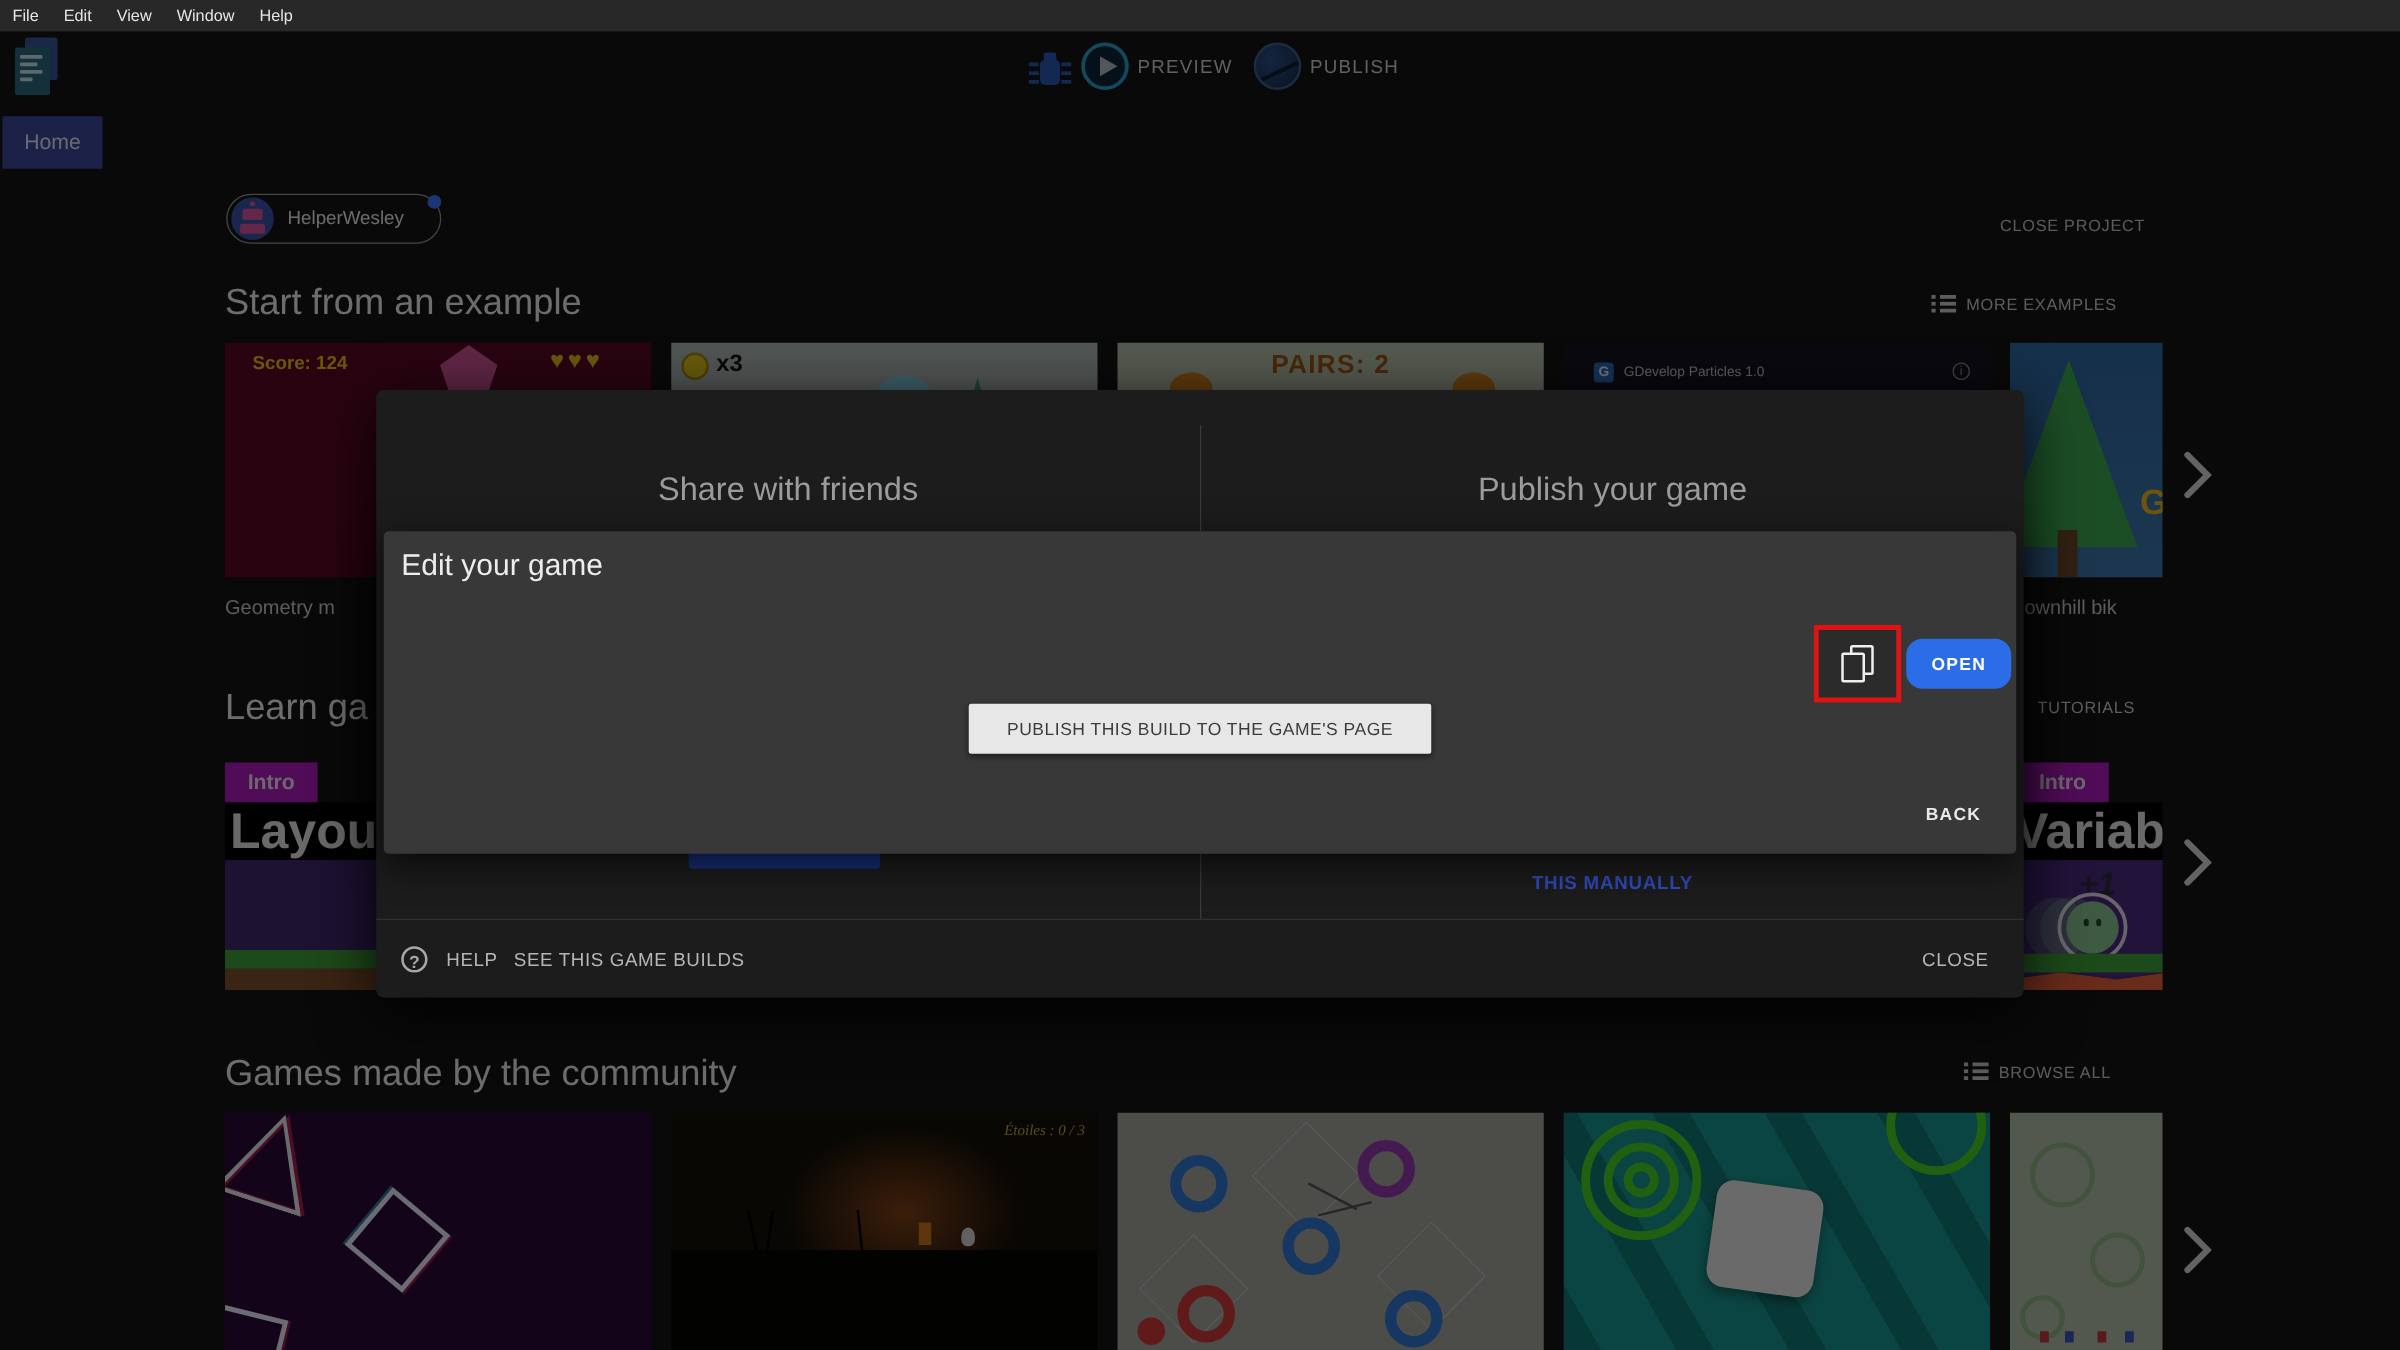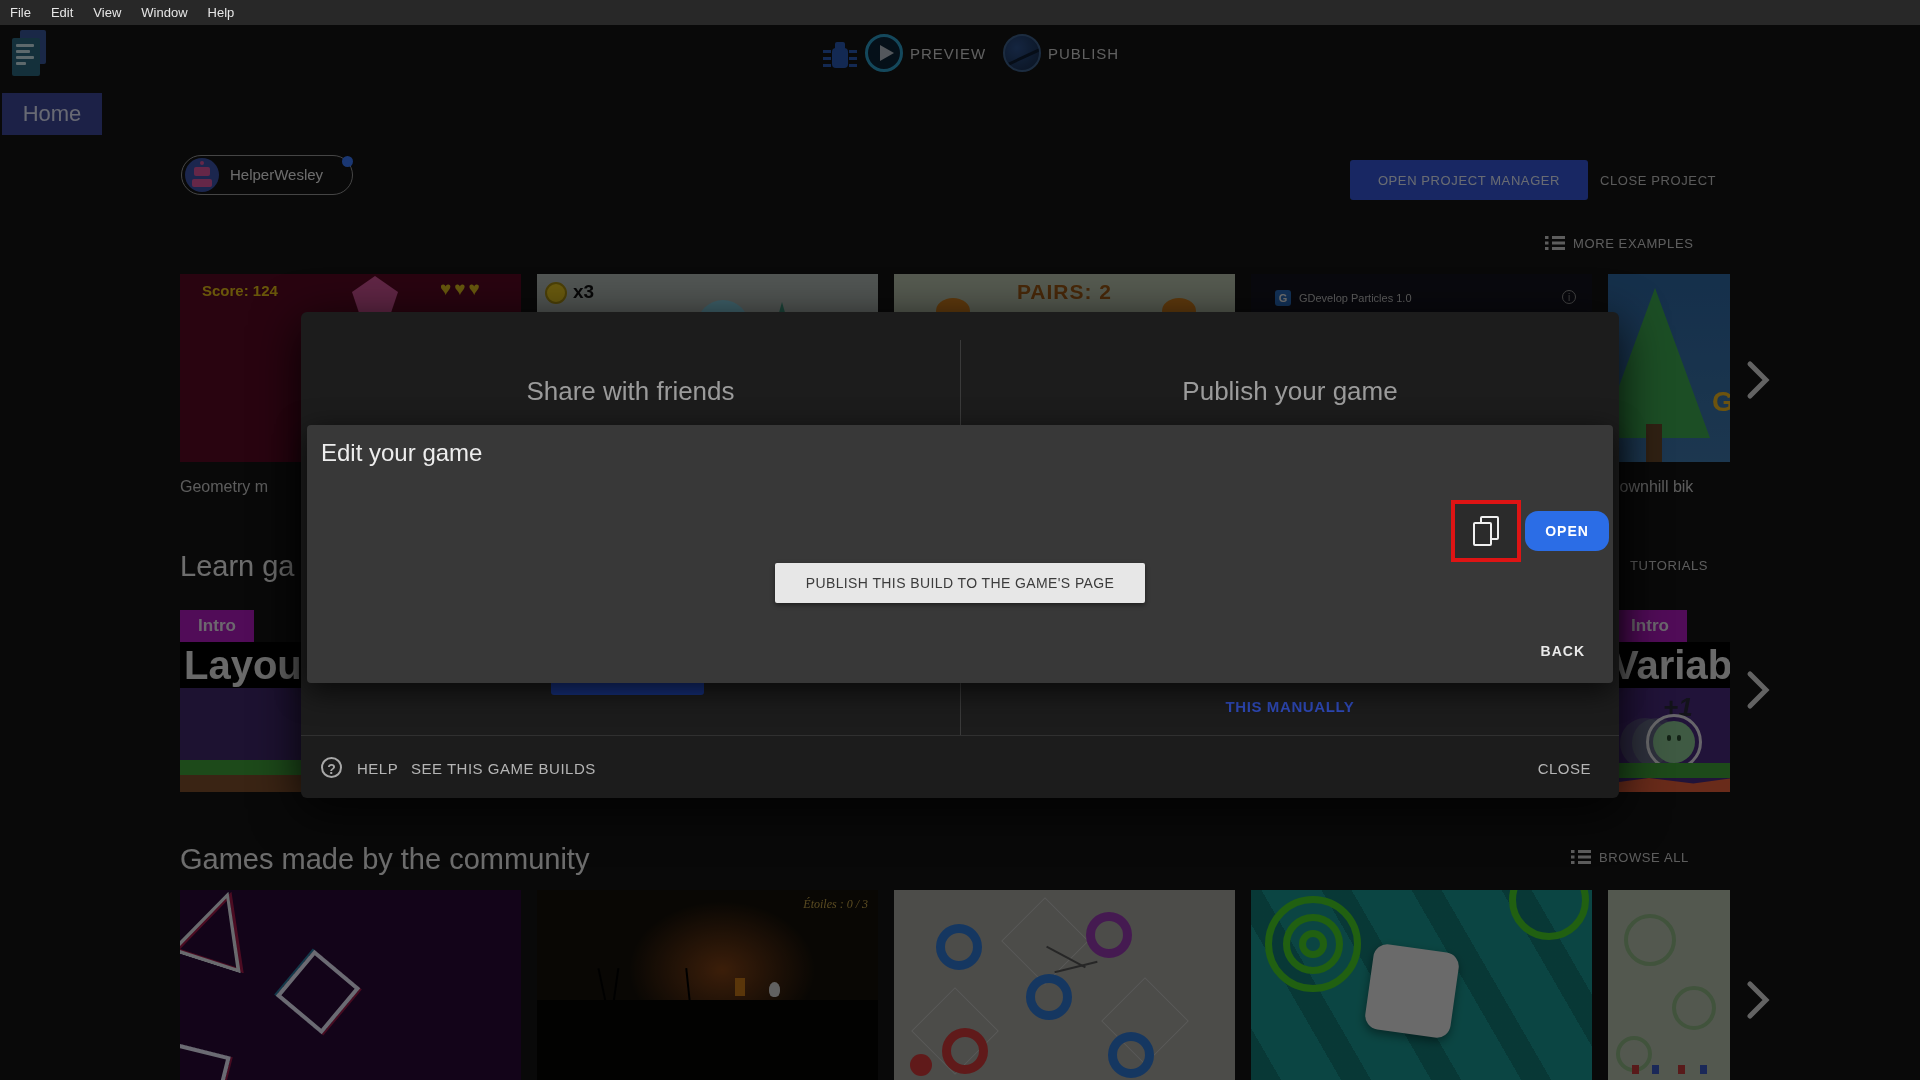--- a/index.html
+++ b/index.html
@@ -21,21 +21,21 @@
   .bug-body{position:absolute;left:9px;top:8px;width:16px;height:20px;background:#2a5cb8;border-radius:4px;}
   .bug-head{position:absolute;left:12px;top:2px;width:10px;height:8px;background:#2a5cb8;border-radius:2px;}
   .bug-icon i{position:absolute;width:8px;height:3px;background:#2a5cb8;}
   .play-icon{left:865px;top:34px;width:38px;height:38px;border-radius:50%;background:#0d2438;border:3px solid #2da0cc;box-sizing:border-box;}
   .play-icon i{position:absolute;left:12px;top:8px;width:0;height:0;border-left:14px solid #b8c2cc;border-top:8px solid transparent;border-bottom:8px solid transparent;}
   .tool-label{color:#d4d4d4;font-size:15px;letter-spacing:1px;top:45px;}
   .globe-icon{left:1003px;top:34px;width:38px;height:38px;border-radius:50%;background:radial-gradient(circle at 35% 35%, #2f5490, #152a48);border:2px solid #3f638f;box-sizing:border-box;overflow:hidden;}
   .globe-icon i{position:absolute;left:-6px;top:20px;width:50px;height:10px;border-top:3px solid #0e1d33;transform:rotate(-25deg);}
 
   
-  .home-tab{left:2px;top:93px;width:100px;height:42px;background:#3f4a9e;color:#e4e8ff;font-size:22px;
+  .home-tab{left:2px;top:93px;width:80px;height:42px;background:#3f4a9e;color:#e4e8ff;font-size:17px;
             display:flex;align-items:center;justify-content:center;}
 
   
   .chip{left:181px;top:155px;width:172px;height:40px;border:1px solid #9a9a9a;border-radius:20px;box-sizing:border-box;}
   .avatar{position:absolute;left:3px;top:2px;width:34px;height:34px;border-radius:50%;background:#3c55ae;overflow:hidden;}
   .avatar .a1{position:absolute;left:15px;top:3px;width:4px;height:4px;background:#e058a0;border-radius:50%;}
   .avatar .a2{position:absolute;left:9px;top:9px;width:16px;height:9px;background:#e058a0;border-radius:2px;}
   .avatar .a3{position:absolute;left:7px;top:21px;width:20px;height:8px;background:#e058a0;border-radius:2px;}
   .chip-name{position:absolute;left:48px;top:10px;color:#efefef;font-size:15px;}
   .chip-dot{left:342px;top:156px;width:11px;height:11px;border-radius:50%;background:#3b7bff;}
@@ -206,23 +206,23 @@
   <div class="abs chip">
     <div class="avatar">
         <i class="a1"></i>
         <i class="a2"></i>
         <i class="a3"></i>
       </div>
     <div class="chip-name">HelperWesley</div>
   </div>
   <div class="abs chip-dot"></div>
 
-  <div class="abs opm-btn">OPEN PROJECT MANAGER</div>
   <div class="abs cp-btn">CLOSE PROJECT</div>
 
+  <div class="abs h-title" style="left:180px;top:226px;">Start from an example</div>
   <div class="abs sec-action" style="left:1545px;top:235px;">
     <svg width="20" height="16">
         <g fill="#cfcfcf">
           <rect x="0" y="1" width="3.5" height="3"></rect>
           <rect x="7" y="1" width="13" height="3"></rect>
           <rect x="0" y="6.5" width="3.5" height="3"></rect>
           <rect x="7" y="6.5" width="13" height="3"></rect>
           <rect x="0" y="12" width="3.5" height="3"></rect>
           <rect x="7" y="12" width="13" height="3"></rect>
         </g>

